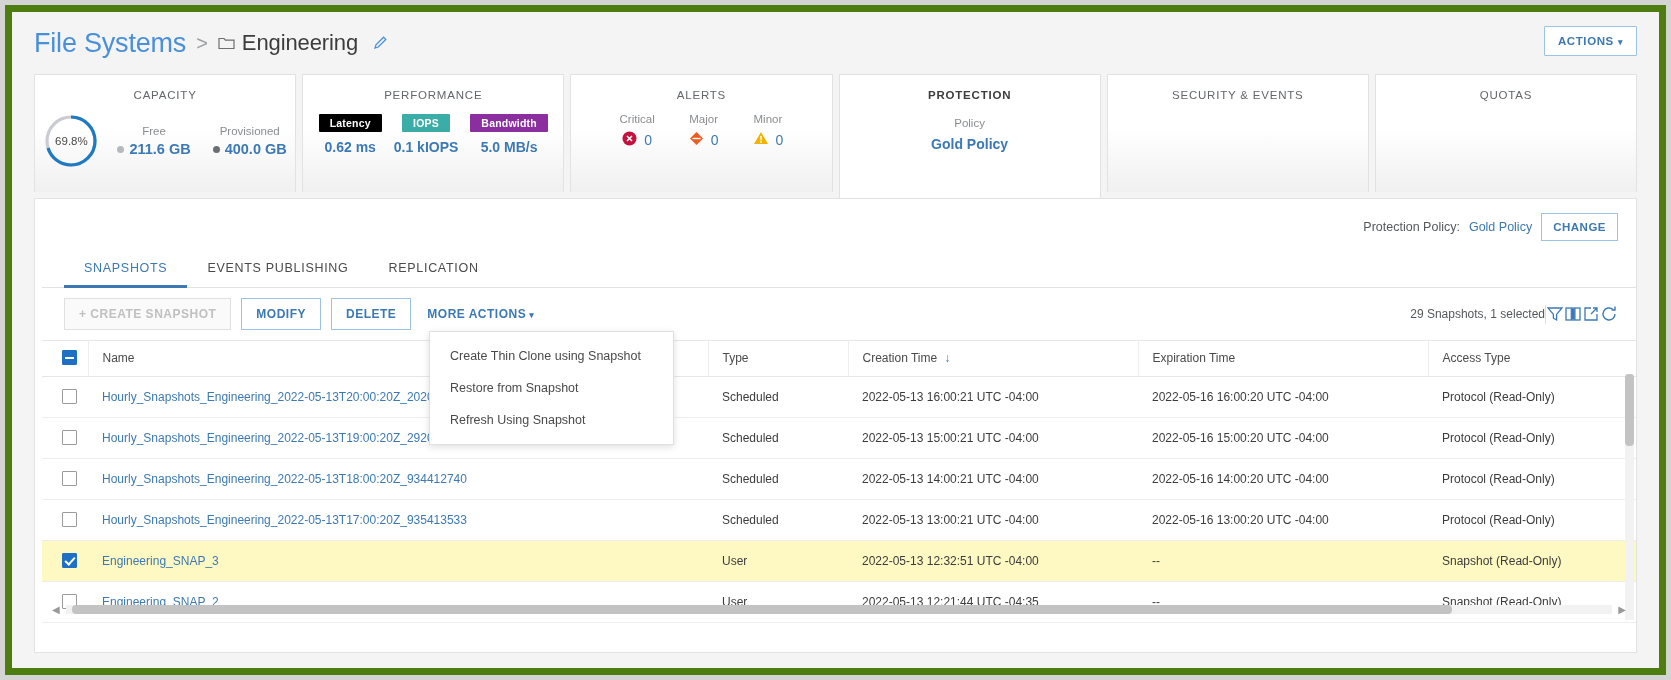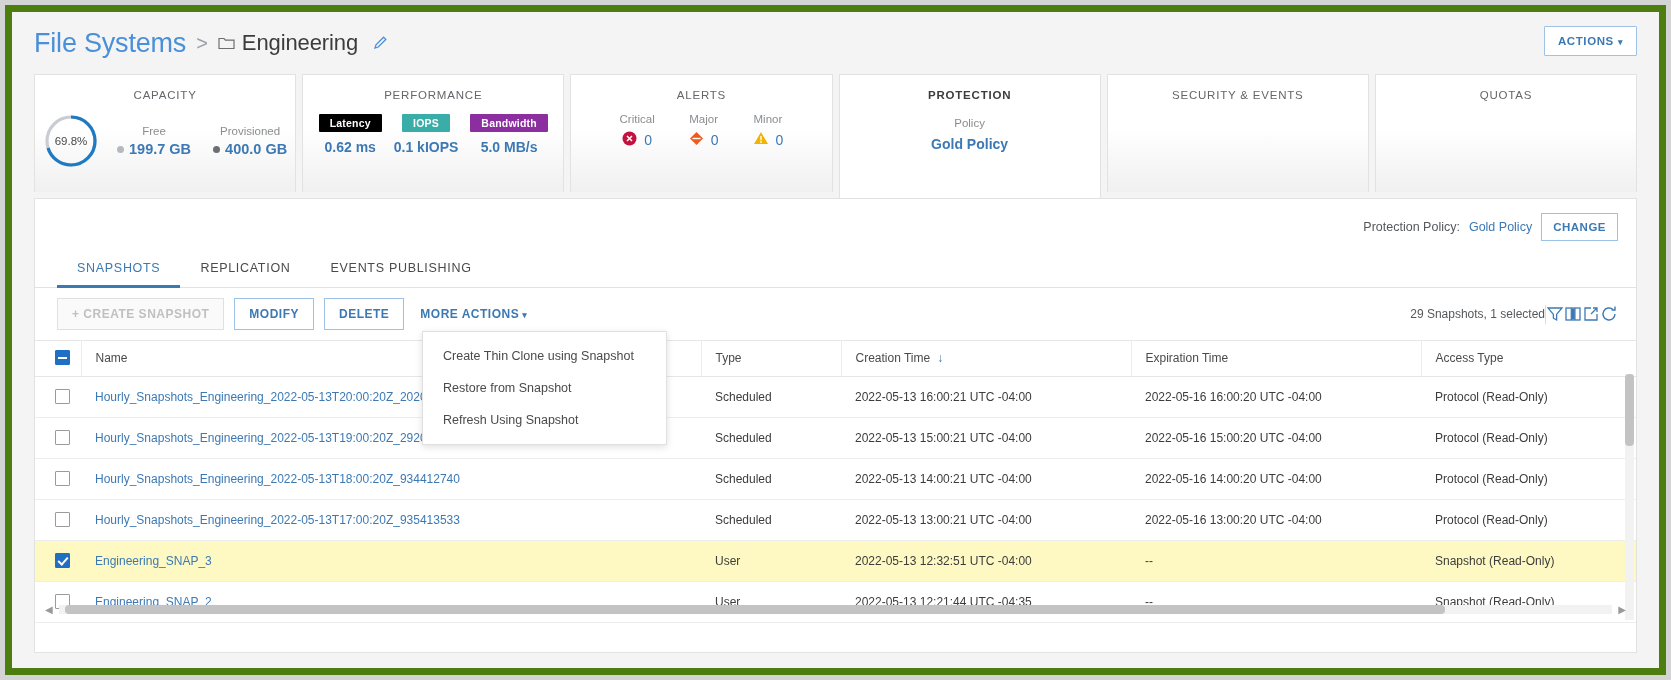--- a/index.html
+++ b/index.html
@@ -139,20 +139,21 @@
   .prot-lbl { font-size: 11.5px; color: #8a8d90; text-align:center; margin-bottom: 7px; }
   .prot-val { font-size: 14px; color: #3c79b4; font-weight: bold; text-align:center; cursor:pointer; }
 
   
   .panel {
     margin: 0 22px;
     background: #fff;
     border: 1px solid #e2e2e2;
     height: 455px;
     position: relative;
+    padding-left: 7px;
   }
   .policy-bar {
     display: flex;
     align-items: center;
     justify-content: flex-end;
     gap: 9px;
     padding: 14px 18px 10px 0;
     font-size: 12.5px;
     color: #55585b;
   }
@@ -365,21 +366,21 @@
         <div class="donut-wrap">
           <svg width="56" height="56" viewBox="0 0 56 56">
             <circle cx="28" cy="28" r="24" fill="none" stroke="#c9cdd1" stroke-width="3.2"></circle>
             <circle cx="28" cy="28" r="24" fill="none" stroke="#1f7ac4" stroke-width="3.2" stroke-dasharray="105.2 45.6" stroke-linecap="butt" transform="rotate(-90 28 28)"></circle>
           </svg>
           <div class="donut-label">69.8%</div>
         </div>
         <div class="cap-stats">
           <div class="cap-col">
             <div class="cap-lbl">Free</div>
-            <div class="cap-val"><span class="dot dot-free"></span><span>199.7 GB</span></div>
+            <div class="cap-val"><span class="dot dot-free"></span><span>211.6 GB</span></div>
           </div>
           <div class="cap-col">
             <div class="cap-lbl">Provisioned</div>
             <div class="cap-val"><span class="dot dot-prov"></span><span>400.0 GB</span></div>
           </div>
         </div>
       </div>
     </div>
 
     <div class="card">
@@ -463,22 +464,22 @@
   <div class="panel">
 
     <div class="policy-bar">
       <span>Protection Policy:</span>
       <span class="policy-link">Gold Policy</span>
       <button class="change-btn">CHANGE</button>
     </div>
 
     <div class="tabs">
       <div class="tab selected">SNAPSHOTS</div>
+      <div class="tab">EVENTS PUBLISHING</div>
       <div class="tab">REPLICATION</div>
-      <div class="tab">EVENTS PUBLISHING</div>
     </div>
 
     <div class="toolbar">
       <button class="tb-btn disabled">+ CREATE SNAPSHOT</button>
       <button class="tb-btn">MODIFY</button>
       <button class="tb-btn">DELETE</button>
       <span class="tb-link">
         <span>MORE ACTIONS</span><span class="caret">▾</span>
       </span>
 

